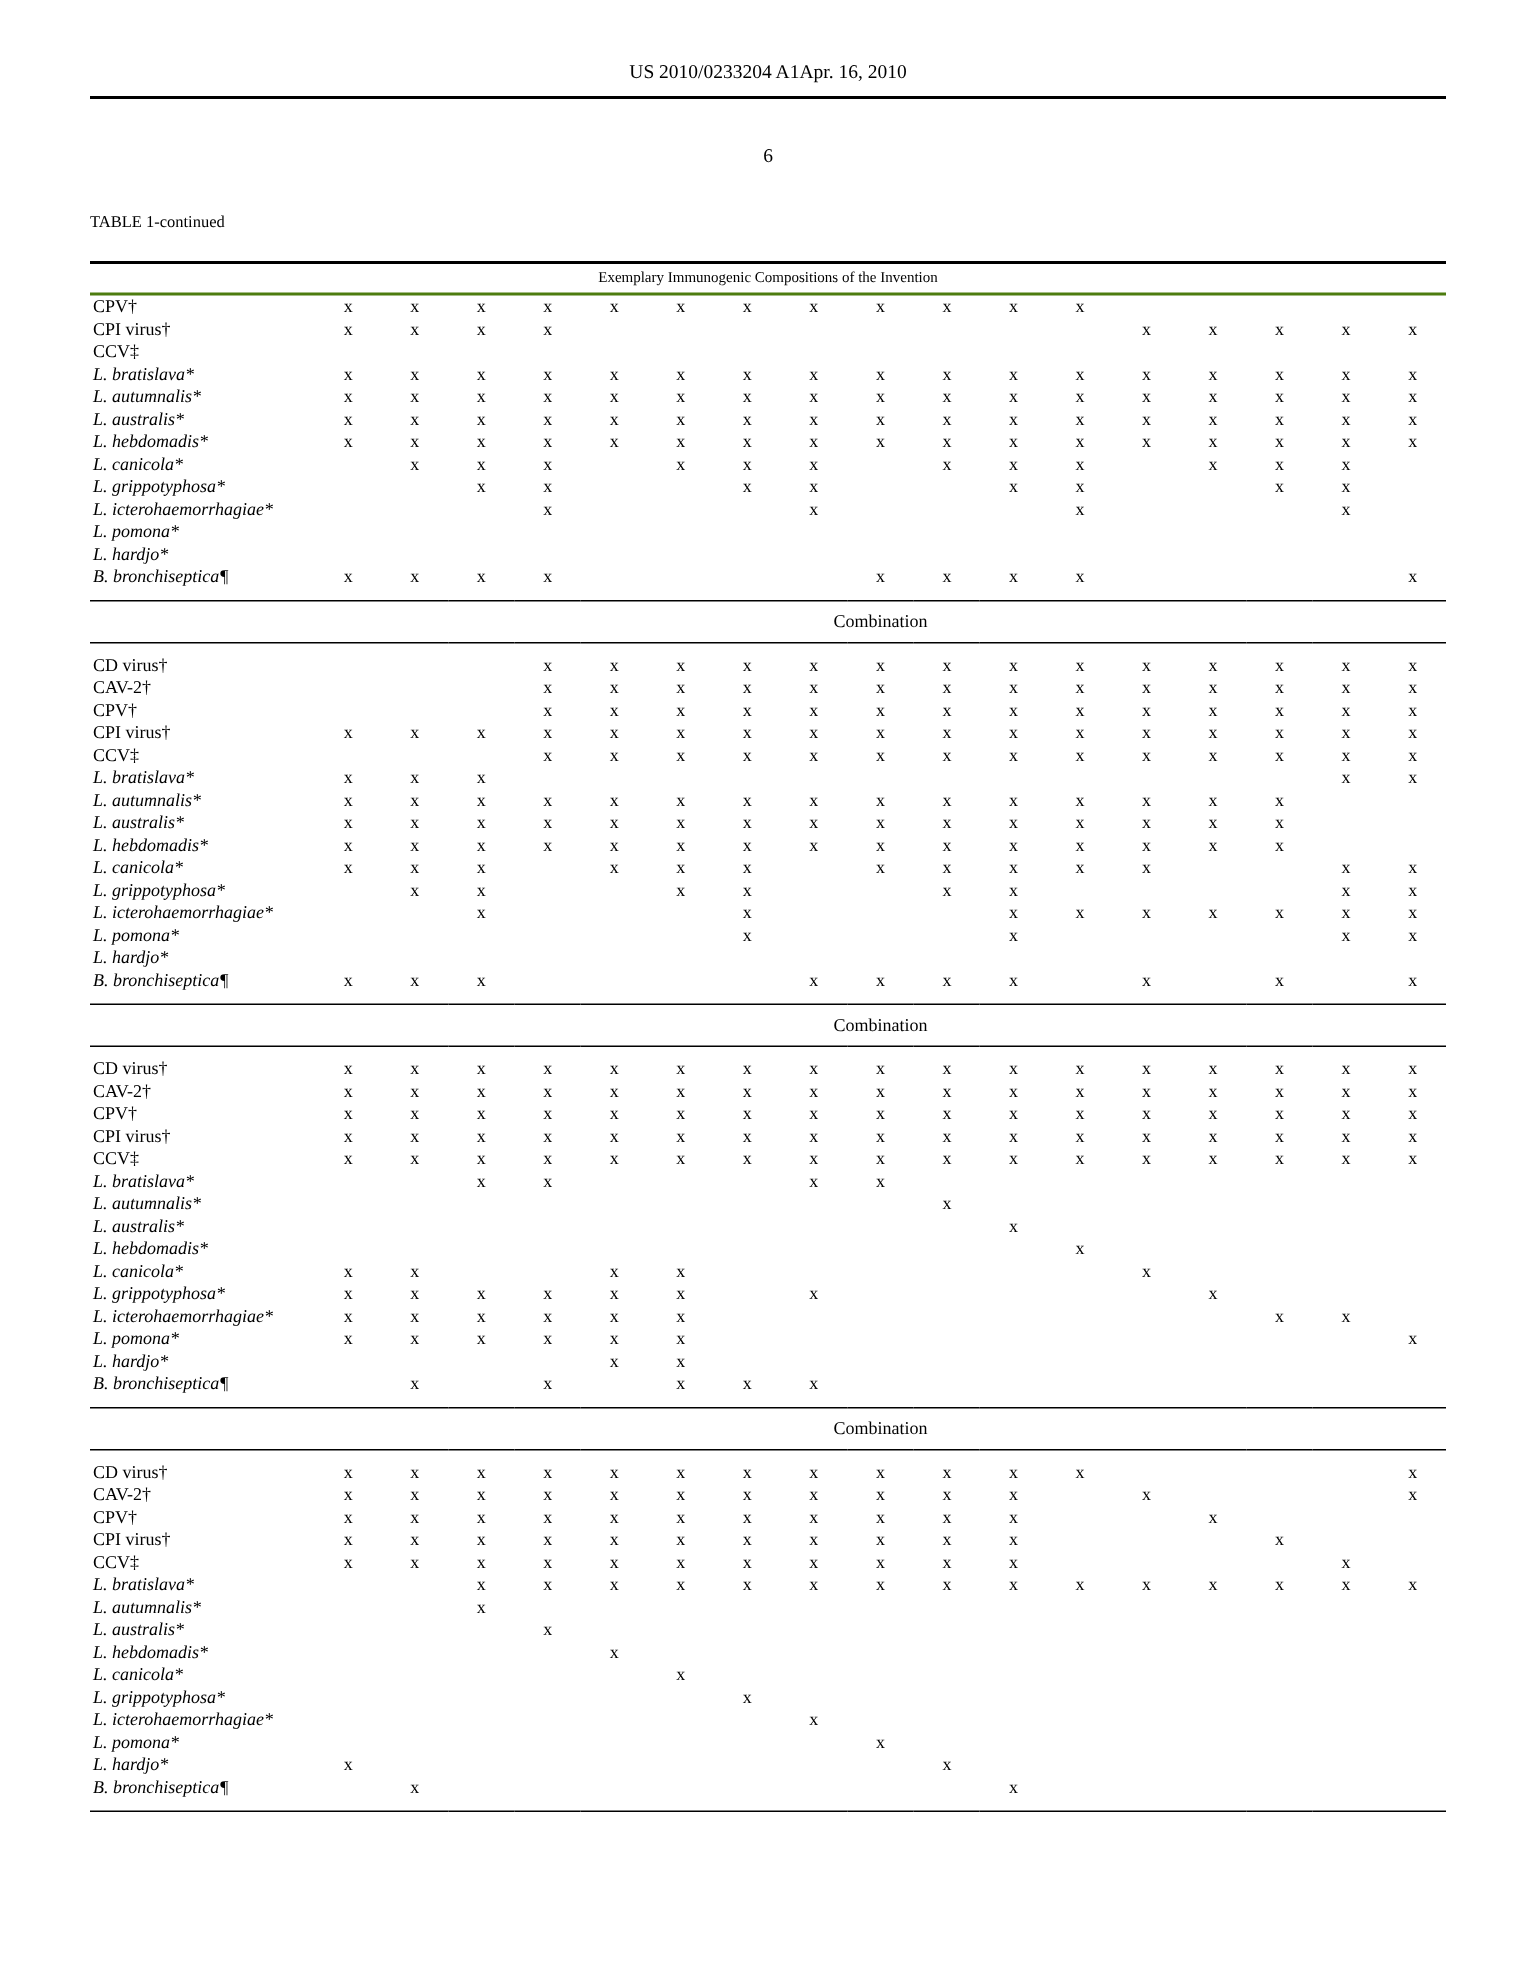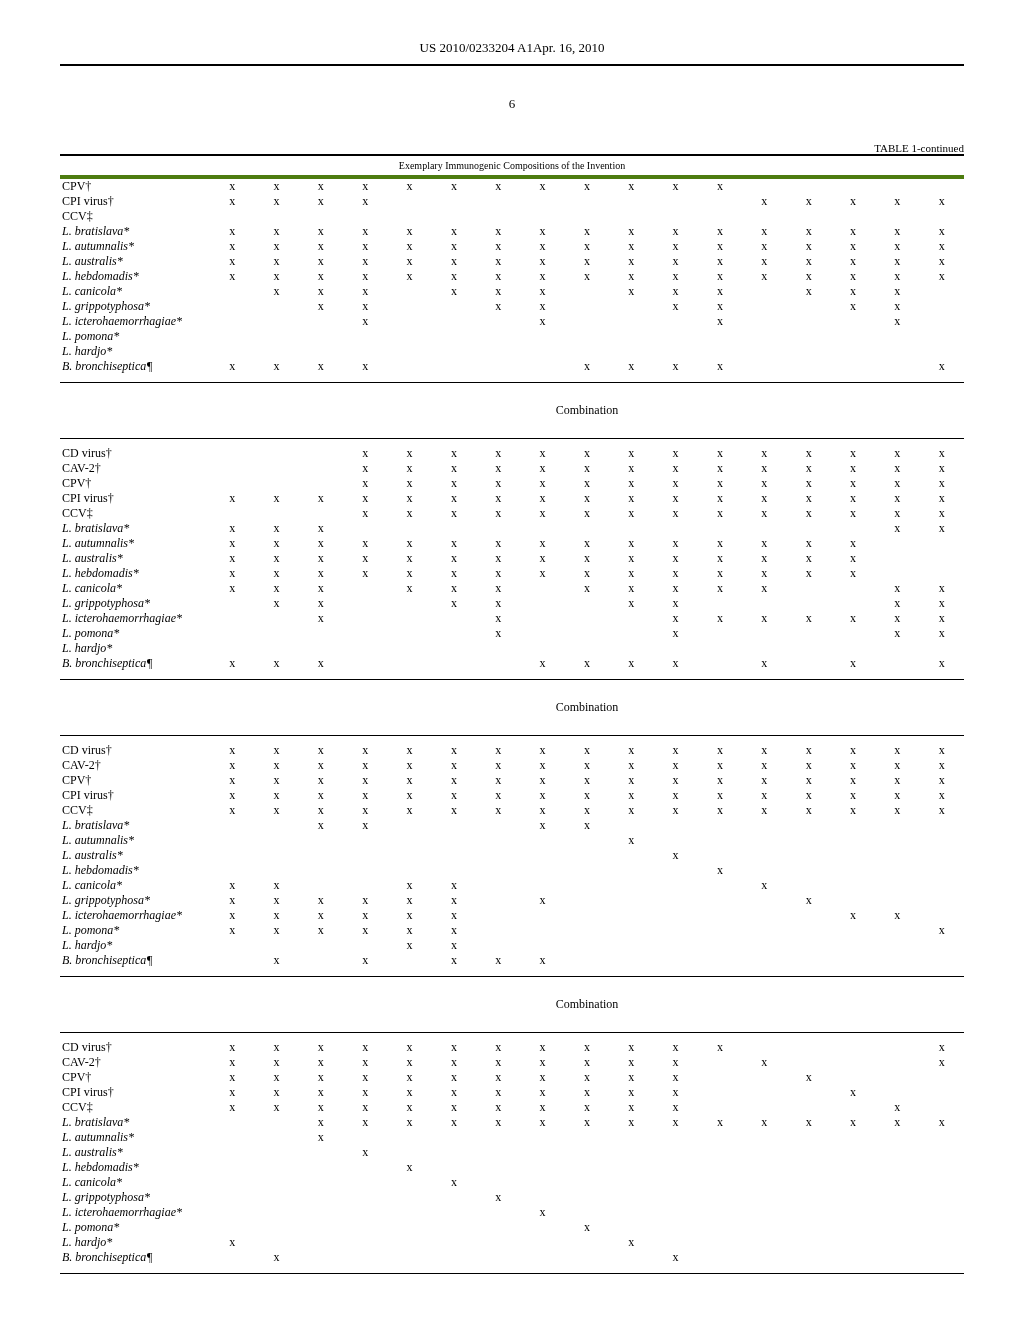--- a/index.html
+++ b/index.html
@@ -1,25 +1,25 @@
 <!DOCTYPE html>
 <html><head>
 <meta charset="utf-8">
 <style>
 body{font-family:"Times New Roman",serif;background:#fff;margin:0;padding:40px 60px;width:904px;font-size:11px;color:#000}
 .hdr{display:flex;justify-content:center;font-size:13px;margin-bottom:8px}
 .hrule{border-top:2px solid #000;margin-bottom:30px}
 .pgnum{text-align:center;font-size:13px;margin-bottom:30px}
-.tcap{text-align:right;font-size:11px;margin-bottom:0}
-.tsub{text-align:center;font-size:10px;border-top:2px solid #000;border-bottom:4px solid #4d7c0f;padding:4px 0;margin-bottom:0}
+.tcap{text-align:left;font-size:11px;margin-bottom:20px}
+.tsub{text-align:center;font-size:10px;border-top:2px solid #000;border-bottom:2px solid #4d7c0f;padding:4px 0;margin-bottom:0}
 table{border-collapse:collapse;width:100%;font-size:12px}
 td,th{padding:0 2px;text-align:center;white-space:nowrap}
 td.lbl{text-align:left;padding-right:8px;width:140px}
 .it{font-style:italic}
-.sechdr td{border-top:1px solid #000;border-bottom:1px solid #000;padding:20px 0}
+.sechdr td{border-top:1px solid #000;border-bottom:1px solid #000;padding:6px 0}
 .comblbl{text-align:center}
 .colnums td{border-bottom:1px solid #000;padding-bottom:4px}
 .colnums th{border-bottom:1px solid #000;padding-bottom:4px;font-weight:normal}
 .gap{height:8px}
 .botline{border-bottom:1px solid #000}
 </style>
 </head>
 <body>
 
 <div class="hdr">

